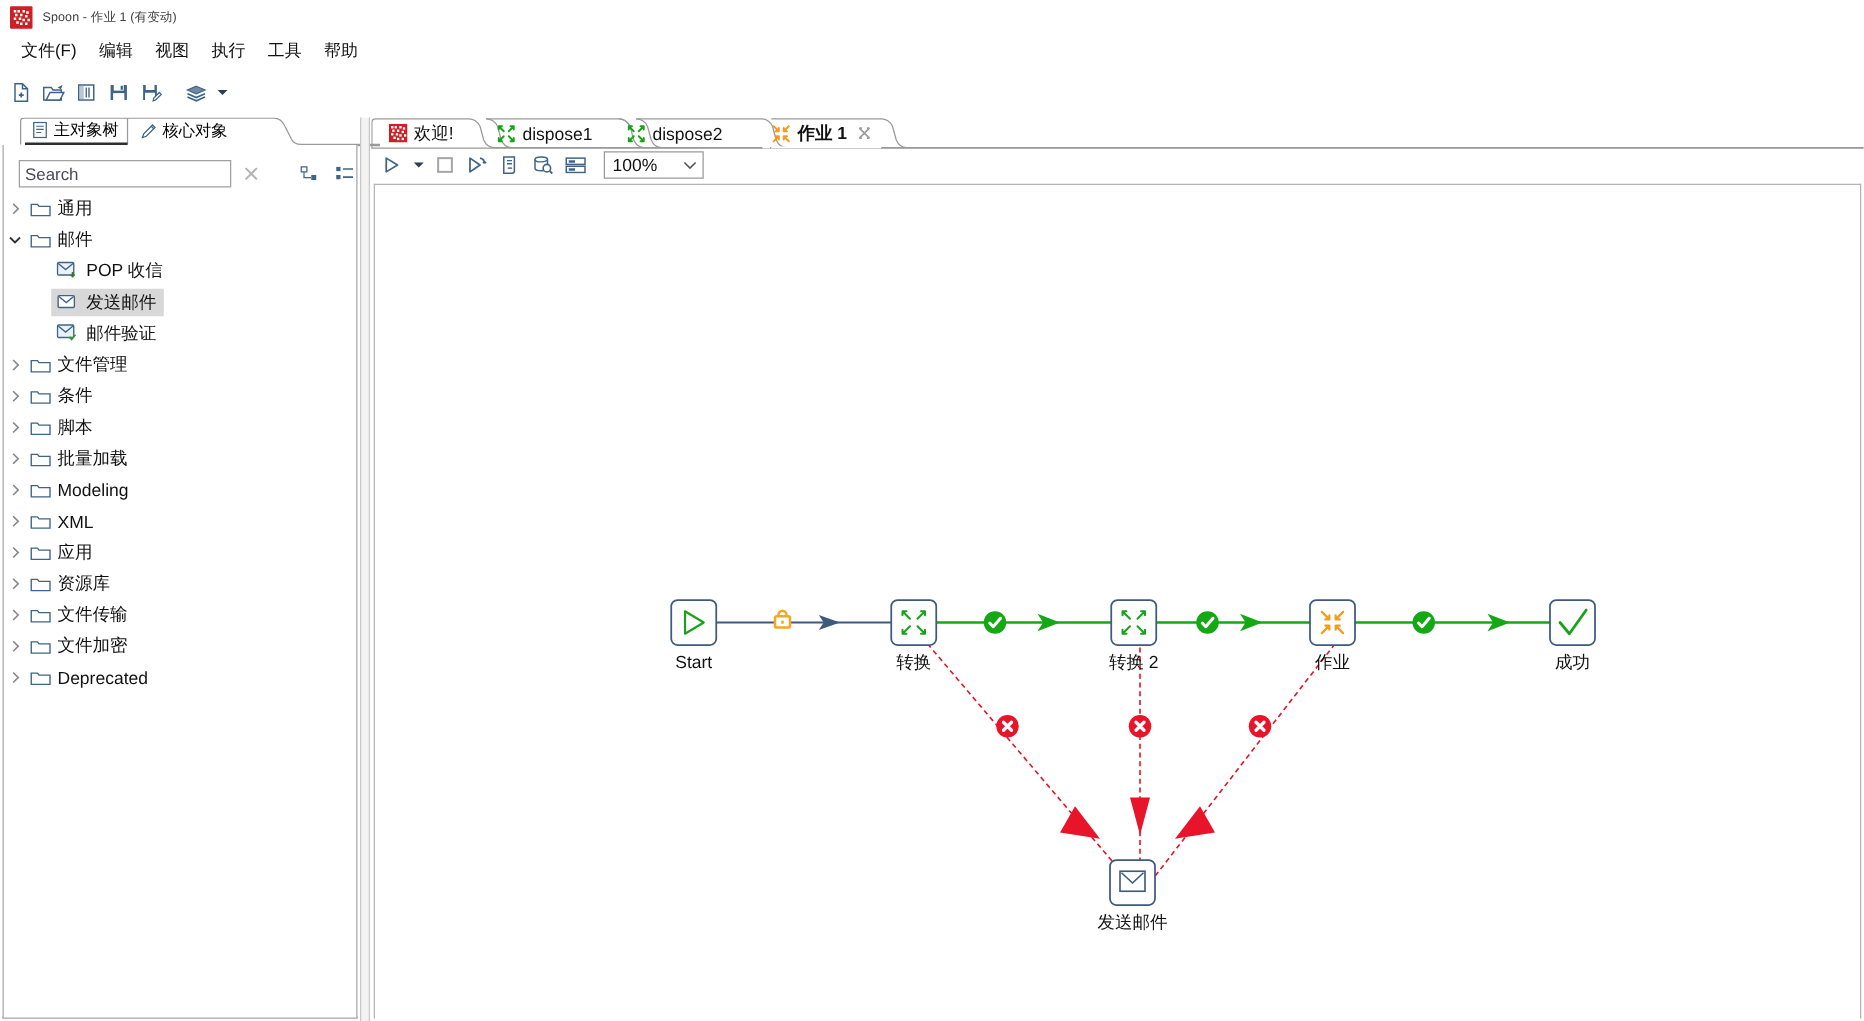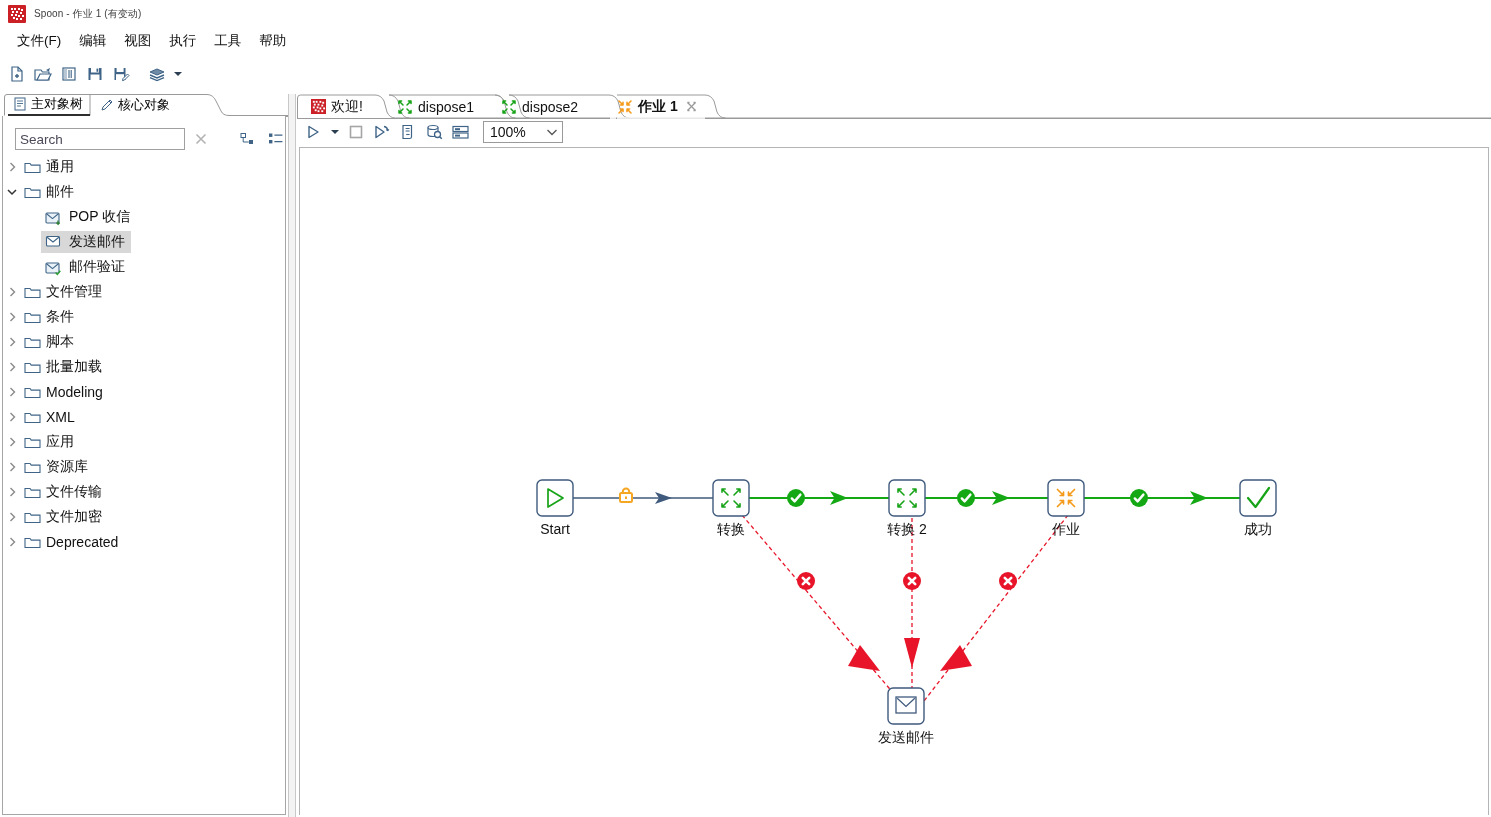--- a/index.html
+++ b/index.html
@@ -48,21 +48,21 @@
     cursor: default;
   }
   .tdrop { width: 16px; height: 26px; display: inline-flex; align-items: center; justify-content: center; }
 
   
   .leftpanel {
     position: absolute; left: 0; top: 94px; width: 288px; height: 723px;
     box-sizing: border-box;
   }
   .tabstrip {
-    position: absolute; left: 4px; top: 0; width: 288px; height: 22px;
+    position: absolute; left: 16px; top: 0; width: 288px; height: 22px;
     border-bottom: 1px solid #9a9a9a;
   }
   .ltab {
     position: absolute; top: 0; height: 22px; display: flex; align-items: center;
     font-size: 13px; padding: 0 6px; box-sizing: border-box; white-space: nowrap;
   }
   .ltab.sel { border-bottom: 2px solid #2e2e2e; font-weight: normal; }
   .ltab .ticon { margin-right: 4px; display: inline-flex; }
   .tabcurve {
     position: absolute; left: 0; top: 0; width: 288px; height: 22px; pointer-events: none;
@@ -91,21 +91,21 @@
     display: flex; align-items: center; height: 25px; font-size: 14px; color: #111;
     white-space: nowrap;
   }
   .trow .arrow { width: 18px; display: inline-flex; align-items: center; justify-content: center; flex: none; }
   .trow .ficon { width: 22px; display: inline-flex; align-items: center; justify-content: center; flex: none; }
   .trow .tlabel { padding-left: 3px; }
   .trow.leaf { padding-left: 38px; }
   .trow.leaf .ficon { width: 22px; }
   .trow.leaf .tlabel { padding-left: 4px; }
   .trow.leaf.sel .hl { background: #d8d8d8; padding: 2px 6px 2px 2px; display: inline-flex; align-items: center; }
-  .trow.leaf .hl { display: inline-flex; align-items: flex-end; padding: 2px 6px 2px 2px; }
+  .trow.leaf .hl { display: inline-flex; align-items: flex-start; padding: 2px 6px 2px 2px; }
 
   
   .sash {
     position: absolute; left: 288px; top: 94px; width: 8px; height: 723px; background: #f3f3f3;
     border-left: 1px solid #c8c8c8; border-right: 1px solid #c8c8c8; box-sizing: border-box;
   }
 
   
   .rightpanel { position: absolute; left: 297px; top: 94px; width: 1194px; height: 723px; }
   .rtabstrip { position: absolute; left: 0; top: 0; width: 1194px; height: 24px; border-bottom: 1px solid #9a9a9a; }

